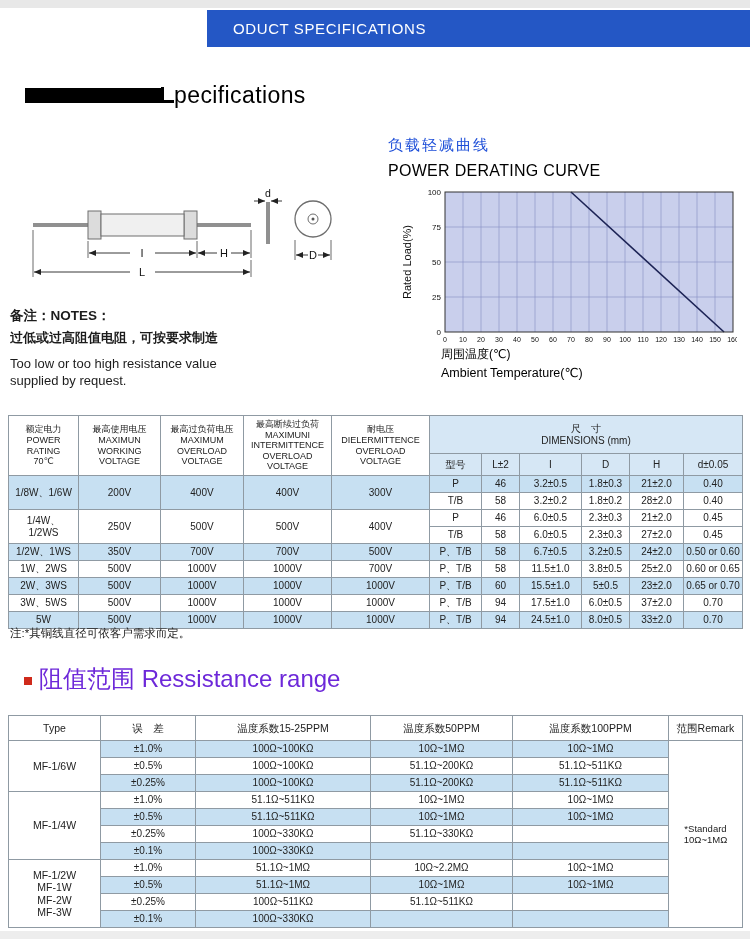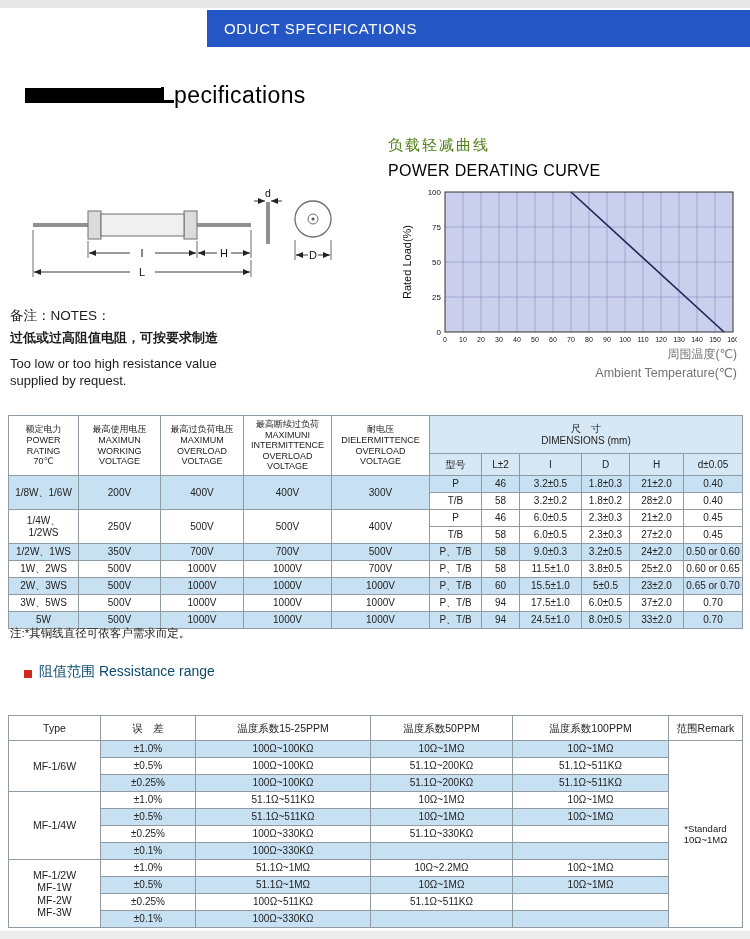--- a/index.html
+++ b/index.html
@@ -5,60 +5,60 @@
   html,body{margin:0;padding:0}
   body{
     width:750px;height:939px;position:relative;overflow:hidden;background:#fff;
     font-family:"Liberation Sans","DejaVu Sans",sans-serif;color:#1a1a1a;
   }
   .abs{position:absolute}
   .topstrip{left:0;top:0;width:750px;height:8px;background:#e8e8e8}
   .botstrip{left:0;top:931px;width:750px;height:8px;background:#ededed}
 
   .bluebar{left:207px;top:10px;width:543px;height:37px;background:#2457c5;color:#fff;
-    display:flex;align-items:center;padding-left:17px;box-sizing:border-box;
+    display:flex;align-items:center;padding-left:26px;box-sizing:border-box;
     font-size:15px;letter-spacing:.6px}
 
   .titlerow{left:25px;top:80px;height:30px;display:flex;align-items:center;}
   .blackout{width:136px;height:15px;background:#000}
   .glyph-frag{width:10px;height:13px;border-left:3px solid #000;border-bottom:3px solid #000}
   .title-frag{font-size:23px;color:#000;letter-spacing:.4px}
 
   .diagram{left:25px;top:188px;width:318px;height:118px}
 
   .chart{left:388px;top:136px;width:356px}
-  .ct-zh{font-size:15px;letter-spacing:2px;margin-bottom:7px;color:#4d7c0f}
+  .ct-zh{font-size:15px;letter-spacing:2px;margin-bottom:7px;color:#1d4ed8}
   .ct-en{font-size:16px;letter-spacing:.3px;margin-bottom:8px;color:#000}
   .chart-row{display:flex;margin-left:12px}
   .ylab{writing-mode:vertical-rl;transform:rotate(180deg);height:148px;width:15px;
     text-align:center;font-size:11px;color:#111;line-height:15px}
-  .xlab{width:296px;margin-left:53px;text-align:right;color:#737373}
+  .xlab{width:296px;margin-left:53px;text-align:left;color:#000000}
   .xlab.zh{font-size:12px;margin-top:0}
   .xlab.en{font-size:12.5px;margin-top:2px}
 
   .notes{left:10px;top:307px;width:275px;font-size:13px;line-height:1.35;color:#1c1c1c}
-  .notes .nt{font-weight:normal;font-size:13.5px;margin-bottom:4px}
+  .notes .nt{font-weight:bold;font-size:13.5px;margin-bottom:4px}
   .notes .nzh{font-weight:bold;margin-bottom:8px}
 
   table.tbl{border-collapse:collapse;table-layout:fixed;background:#84cc16}
   .tbl th,.tbl td{border:1px solid #8f9aa3;text-align:center;vertical-align:middle;
     white-space:pre-line;font-weight:normal;padding:0 1px;overflow:hidden;line-height:1.18;color:#222}
 
   .spec{left:8px;top:415px;width:734px}
   .spec thead tr.hrow1{height:38px}
   .spec thead tr.hrow2{height:22px}
   .spec th{font-size:9px;background:#fff}
   .spec th.dimhead,.spec tr.hrow2 th{background:#d6e7f5;font-size:10px}
   .spec td{font-size:10px;height:16px}
 
   .specnote{left:10px;top:626px;font-size:11.5px;color:#222}
 
   .sec2{left:24px;top:663px;display:flex;align-items:center;gap:7px}
   .redsq{width:8px;height:8px;background:#cf2a1b;margin-top:3px}
-  .sec2 .t{font-size:14px;color:#0c4a6e}
+  .sec2 .t{font-size:24px;color:#6d28d9}
 
   .res{left:8px;top:715px;width:734px}
   .res th{font-size:10.5px;height:24px;background:#fff}
   .res td{font-size:10px;height:16px}
   .res td.type{font-size:10.5px}
   .res td.remark{font-size:9.5px}
 
   tr.bg-blue>td{background:#c7e0f2}
   tr.bg-white>td{background:#fff}
   td.bg-white{background:#fff !important}
@@ -280,21 +280,21 @@
         <td>0.45</td>
       </tr>
       <tr class="bg-blue">
         <td>1/2W、1WS</td>
         <td>350V</td>
         <td>700V</td>
         <td>700V</td>
         <td>500V</td>
         <td>P、T/B</td>
         <td>58</td>
-        <td>9.0±0.3</td>
+        <td>6.7±0.5</td>
         <td>3.2±0.5</td>
         <td>24±2.0</td>
         <td>0.50 or 0.60</td>
       </tr>
       <tr class="bg-white">
         <td>1W、2WS</td>
         <td>500V</td>
         <td>1000V</td>
         <td>1000V</td>
         <td>700V</td>

